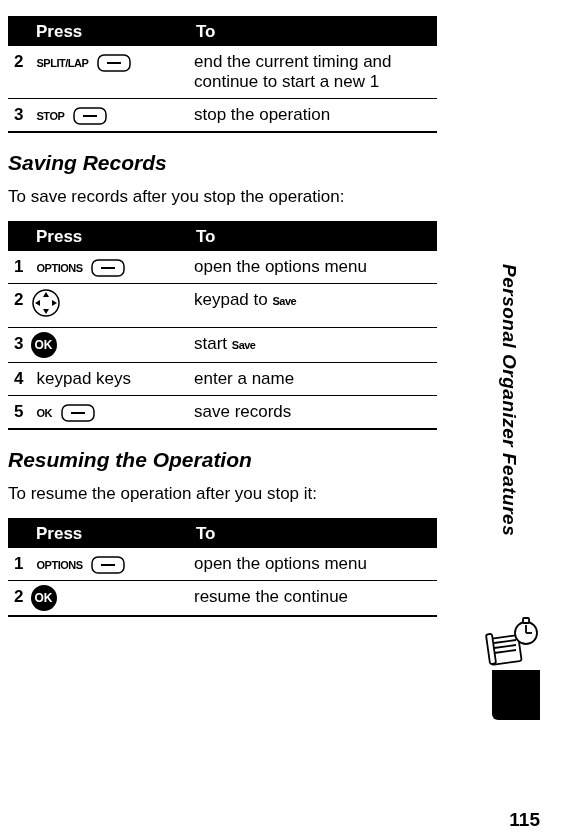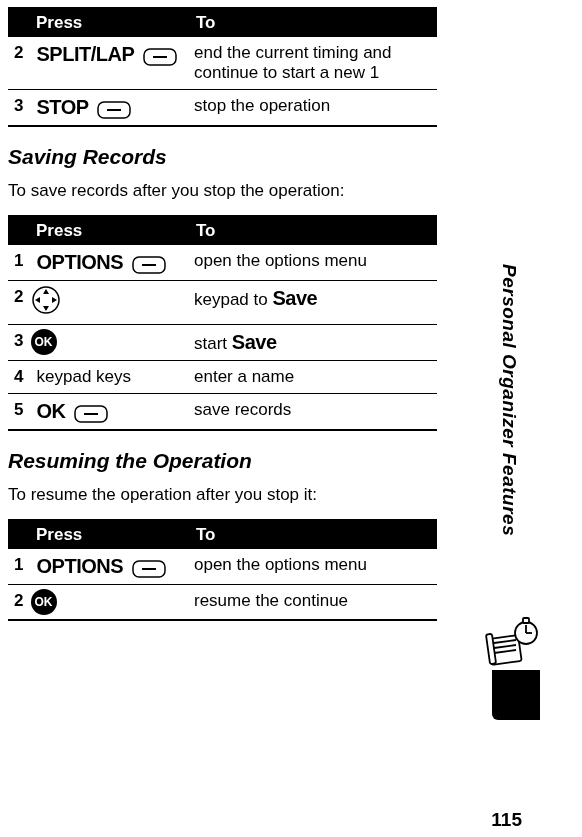--- a/index.html
+++ b/index.html
@@ -5,21 +5,21 @@
   * { box-sizing: border-box; margin: 0; padding: 0; }
   body {
     width: 582px;
     height: 837px;
     font-family: Arial, Helvetica, sans-serif;
     background: #fff;
     position: relative;
     overflow: hidden;
   }
   .content {
-    padding: 7px 18px 0 8px;
+    padding: 16px 18px 0 8px;
     width: 455px;
   }
   table.steps {
     width: 100%;
     border-collapse: collapse;
     border-top: 2px solid #000;
     border-bottom: 2px solid #000;
     margin-bottom: 18px;
   }
   table.steps thead th {
@@ -42,21 +42,21 @@
     width: 20px;
     font-weight: bold;
     text-align: left;
     padding-left: 4px;
   }
   td.presscell { width: 150px; }
   .condbold {
     font-family: "Arial Narrow", Arial, sans-serif;
     font-weight: 900;
     letter-spacing: -0.5px;
-    font-size: 20px;
+    font-size: 11px;
   }
   .heading {
     font-style: italic;
     font-weight: bold;
     font-size: 21px;
     margin: 14px 0 12px 0;
   }
   .intro {
     font-size: 17px;
     margin-bottom: 14px;
@@ -109,21 +109,21 @@
   .tab-icon {
     position: absolute;
     right: 40px;
     top: 615px;
     width: 58px;
     height: 55px;
     background: #fff;
   }
   .page-num {
     position: absolute;
-    right: 60px;
+    right: 42px;
     bottom: 6px;
     font-weight: 900;
     font-size: 19px;
   }
 </style>
 </head>
 <body>
 
 <div class="content">
 

